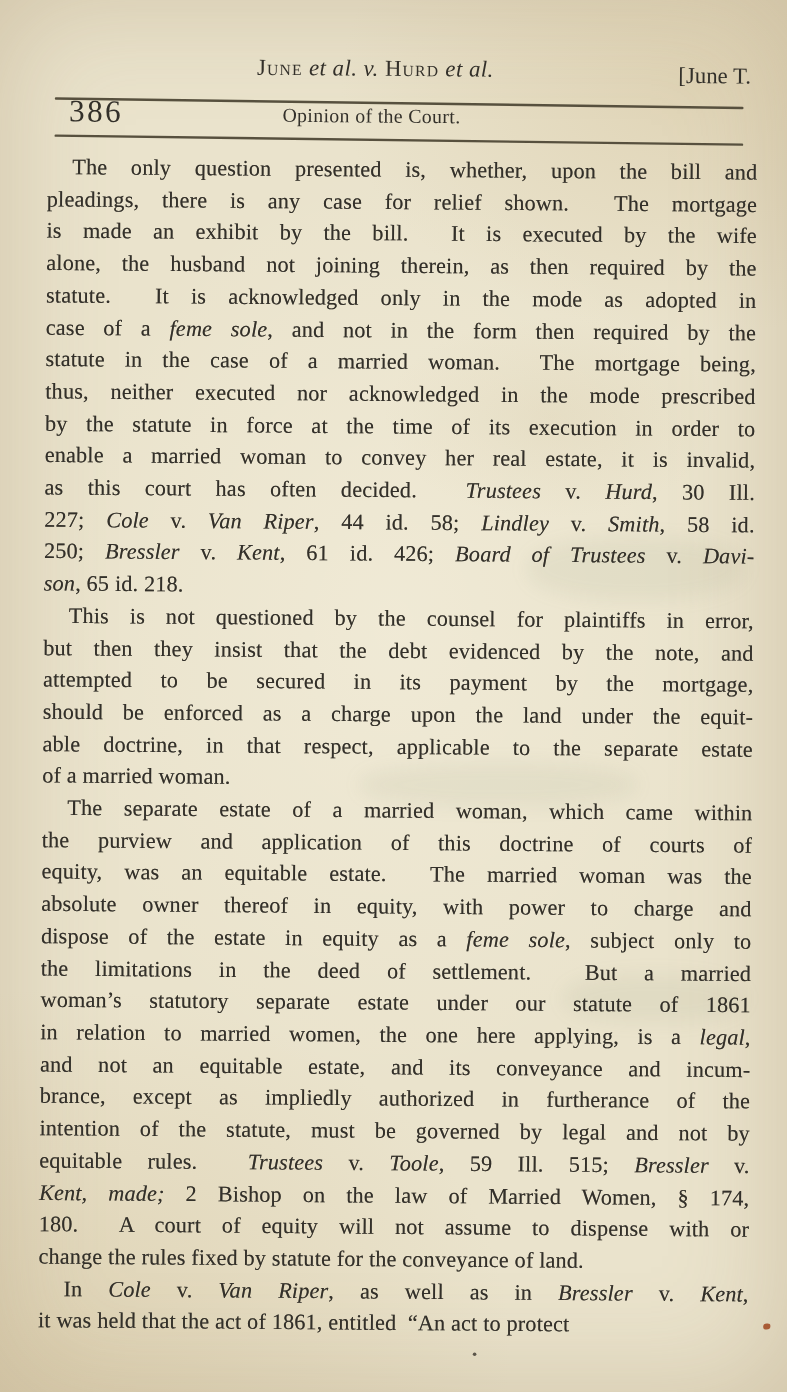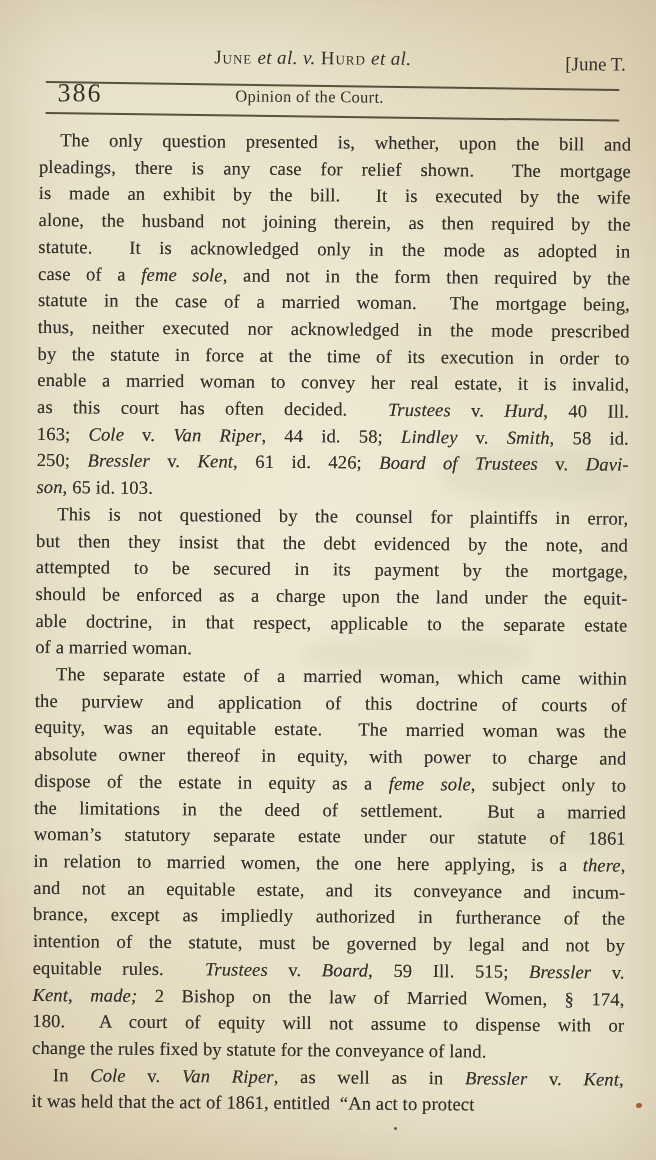--- a/index.html
+++ b/index.html
@@ -83,46 +83,46 @@
           <div class="line first"><span>The only question presented is, whether, upon the bill and</span></div>
           <div class="line"><span>pleadings, there is any case for relief shown.&nbsp; The mortgage</span></div>
           <div class="line"><span>is made an exhibit by the bill.&nbsp; It is executed by the wife</span></div>
           <div class="line"><span>alone, the husband not joining therein, as then required by the</span></div>
           <div class="line"><span>statute.&nbsp; It is acknowledged only in the mode as adopted in</span></div>
           <div class="line"><span>case of a </span><span class="it">feme sole</span><span>, and not in the form then required by the</span></div>
           <div class="line"><span>statute in the case of a married woman.&nbsp; The mortgage being,</span></div>
           <div class="line"><span>thus, neither executed nor acknowledged in the mode prescribed</span></div>
           <div class="line"><span>by the statute in force at the time of its execution in order to</span></div>
           <div class="line"><span>enable a married woman to convey her real estate, it is invalid,</span></div>
-          <div class="line"><span>as this court has often decided.&nbsp; </span><span class="it">Trustees</span><span> v. </span><span class="it">Hurd</span><span>, 40 Ill.</span></div>
-          <div class="line"><span>163; </span><span class="it">Cole</span><span> v. </span><span class="it">Van Riper</span><span>, 44 id. 58; </span><span class="it">Lindley</span><span> v. </span><span class="it">Smith</span><span>, 58 id.</span></div>
+          <div class="line"><span>as this court has often decided.&nbsp; </span><span class="it">Trustees</span><span> v. </span><span class="it">Hurd</span><span>, 30 Ill.</span></div>
+          <div class="line"><span>227; </span><span class="it">Cole</span><span> v. </span><span class="it">Van Riper</span><span>, 44 id. 58; </span><span class="it">Lindley</span><span> v. </span><span class="it">Smith</span><span>, 58 id.</span></div>
           <div class="line"><span>250; </span><span class="it">Bressler</span><span> v. </span><span class="it">Kent</span><span>, 61 id. 426; </span><span class="it">Board of Trustees</span><span> v. </span><span class="it">Davi-</span></div>
-          <div class="line last"><span class="it">son</span><span>, 65 id. 103.</span></div>
+          <div class="line last"><span class="it">son</span><span>, 65 id. 218.</span></div>
         </div>
         <div class="para">
           <div class="line first"><span>This is not questioned by the counsel for plaintiffs in error,</span></div>
           <div class="line"><span>but then they insist that the debt evidenced by the note, and</span></div>
           <div class="line"><span>attempted to be secured in its payment by the mortgage,</span></div>
           <div class="line"><span>should be enforced as a charge upon the land under the equit-</span></div>
           <div class="line"><span>able doctrine, in that respect, applicable to the separate estate</span></div>
           <div class="line last"><span>of a married woman.</span></div>
         </div>
         <div class="para">
           <div class="line first"><span>The separate estate of a married woman, which came within</span></div>
           <div class="line"><span>the purview and application of this doctrine of courts of</span></div>
           <div class="line"><span>equity, was an equitable estate.&nbsp; The married woman was the</span></div>
           <div class="line"><span>absolute owner thereof in equity, with power to charge and</span></div>
           <div class="line"><span>dispose of the estate in equity as a </span><span class="it">feme sole</span><span>, subject only to</span></div>
           <div class="line"><span>the limitations in the deed of settlement.&nbsp; But a married</span></div>
           <div class="line"><span>woman’s statutory separate estate under our statute of 1861</span></div>
-          <div class="line"><span>in relation to married women, the one here applying, is a </span><span class="it">there</span><span>,</span></div>
+          <div class="line"><span>in relation to married women, the one here applying, is a </span><span class="it">legal</span><span>,</span></div>
           <div class="line"><span>and not an equitable estate, and its conveyance and incum-</span></div>
           <div class="line"><span>brance, except as impliedly authorized in furtherance of the</span></div>
           <div class="line"><span>intention of the statute, must be governed by legal and not by</span></div>
-          <div class="line"><span>equitable rules.&nbsp; </span><span class="it">Trustees</span><span> v. </span><span class="it">Board</span><span>, 59 Ill. 515; </span><span class="it">Bressler</span><span> v.</span></div>
+          <div class="line"><span>equitable rules.&nbsp; </span><span class="it">Trustees</span><span> v. </span><span class="it">Toole</span><span>, 59 Ill. 515; </span><span class="it">Bressler</span><span> v.</span></div>
           <div class="line"><span class="it">Kent, made;</span><span> 2 Bishop on the law of Married Women, § 174,</span></div>
           <div class="line"><span>180.&nbsp; A court of equity will not assume to dispense with or</span></div>
           <div class="line last"><span>change the rules fixed by statute for the conveyance of land.</span></div>
         </div>
         <div class="para">
           <div class="line first"><span>In </span><span class="it">Cole</span><span> v. </span><span class="it">Van Riper</span><span>, as well as in </span><span class="it">Bressler</span><span> v. </span><span class="it">Kent</span><span>,</span></div>
           <div class="line last"><span>it was held that the act of 1861, entitled &nbsp;“An act to protect</span></div>
         </div>
       </main>
   </div>

